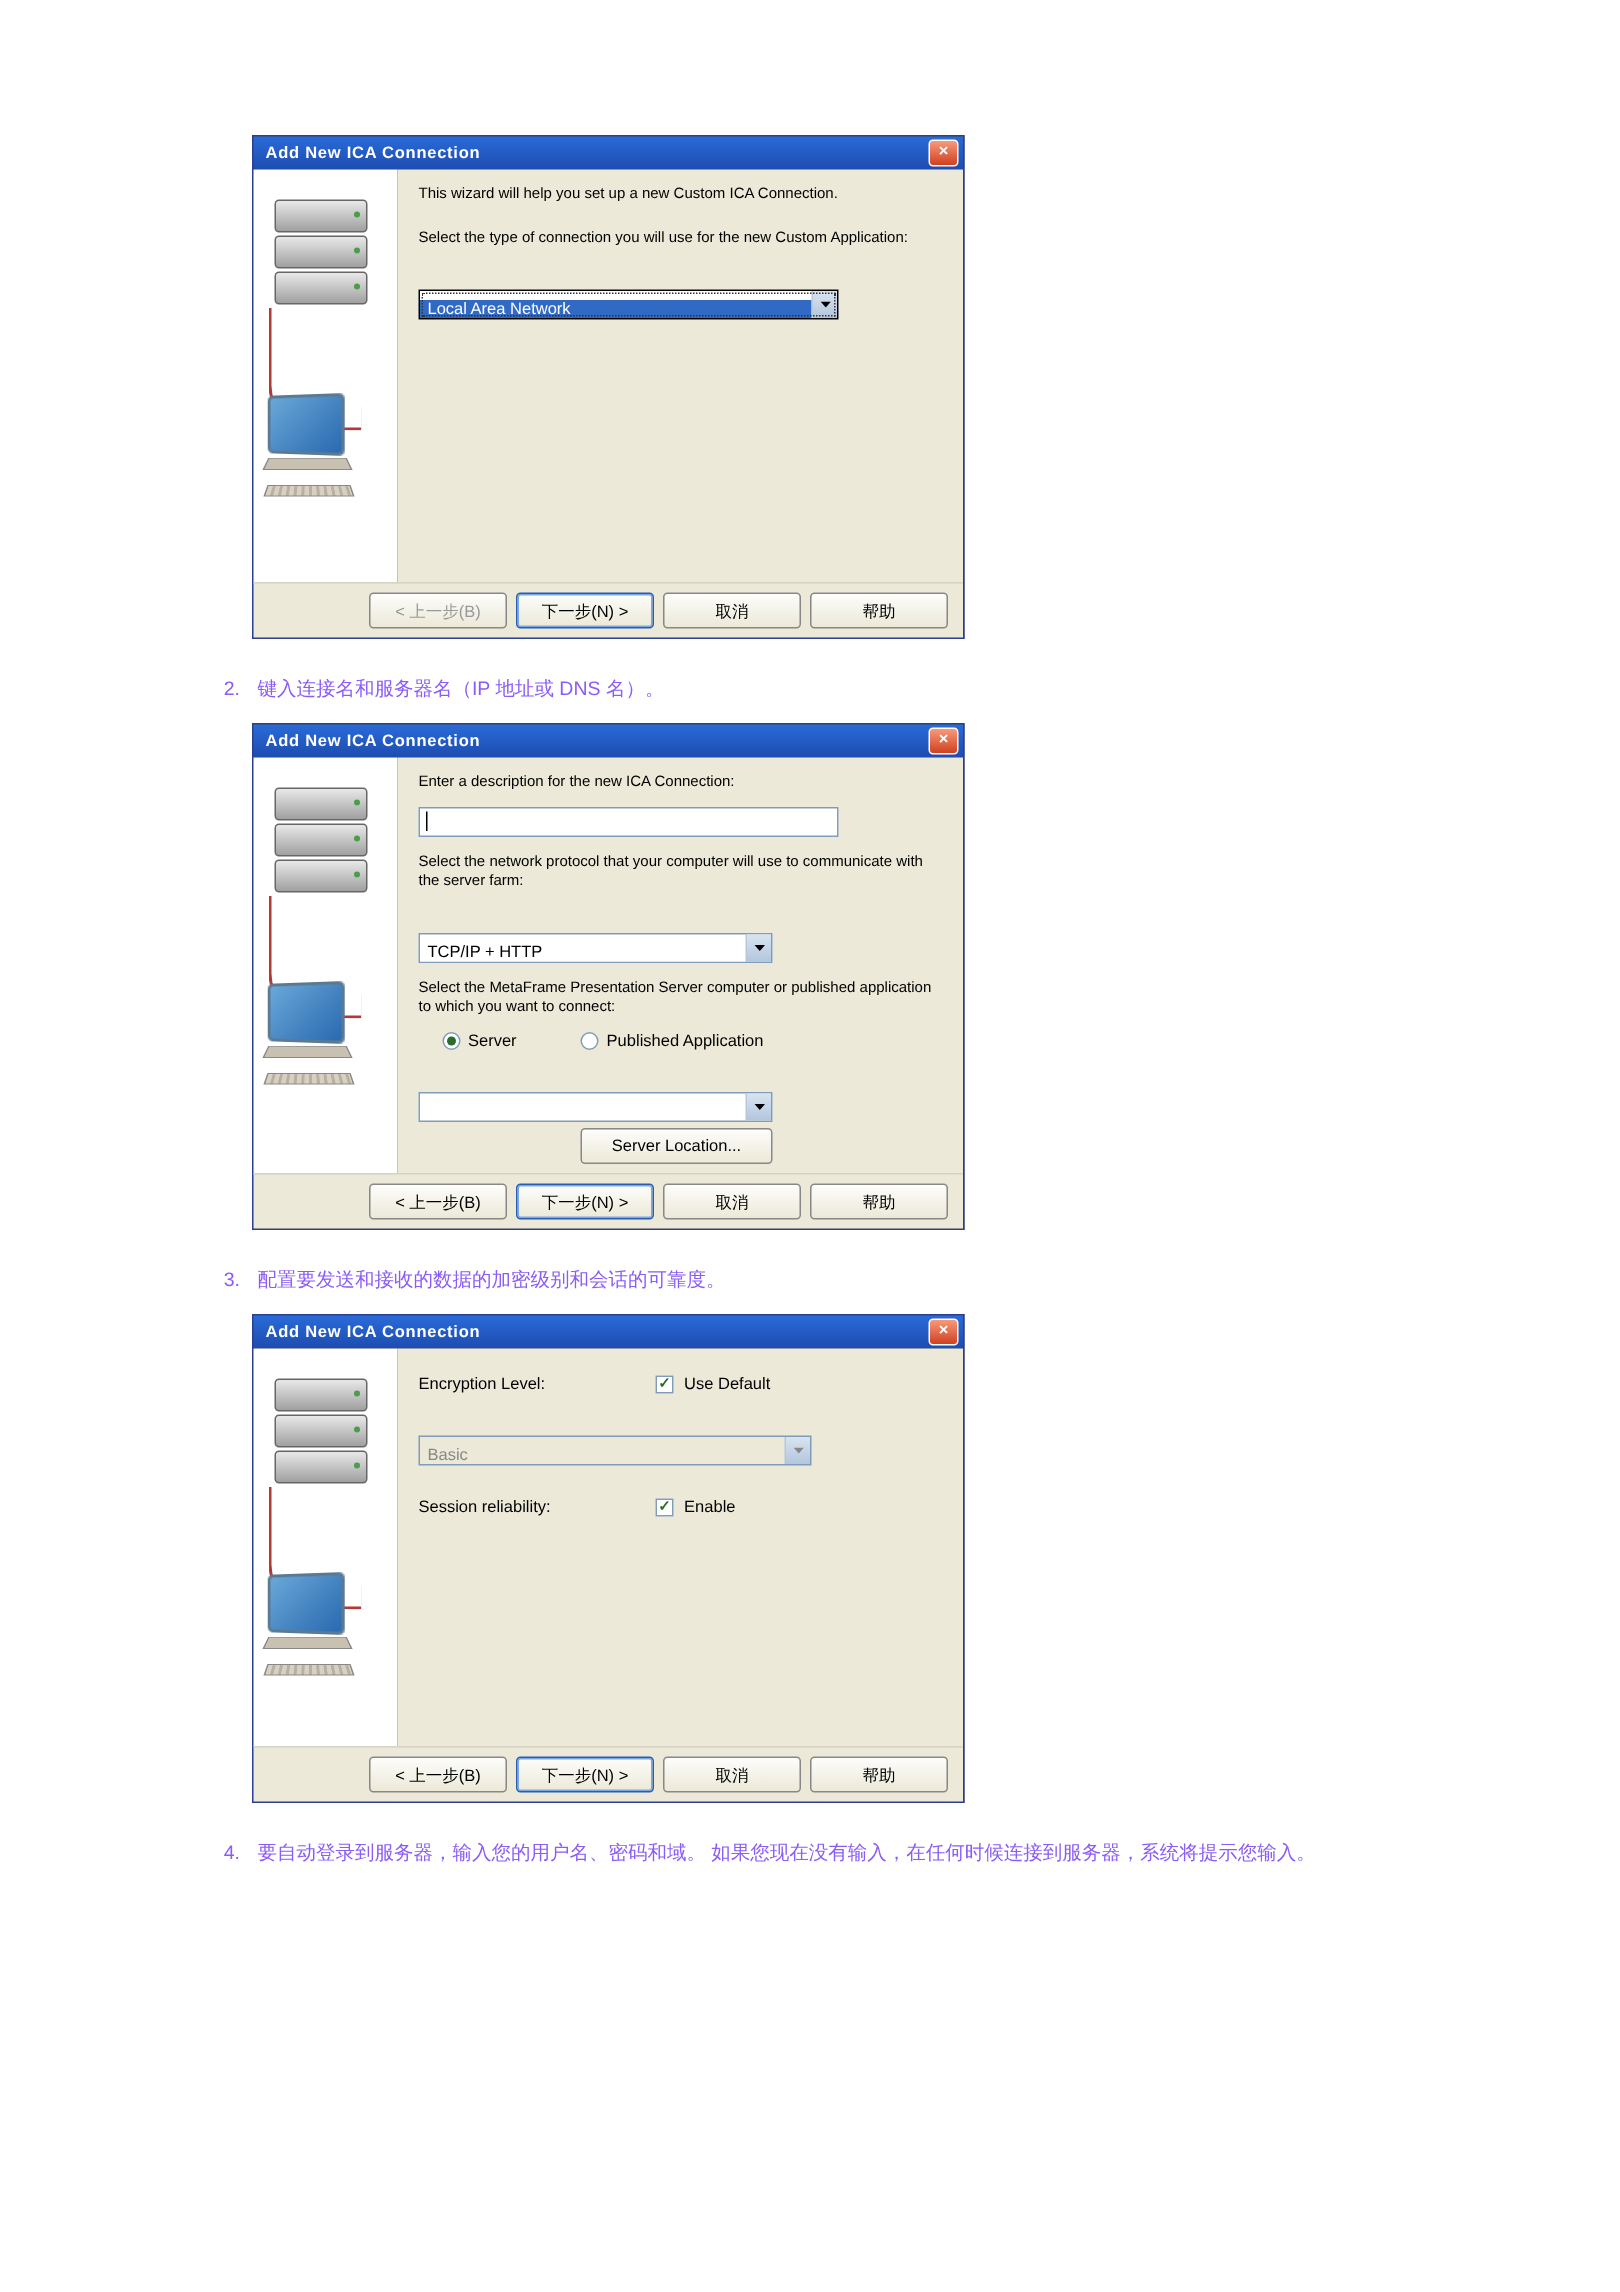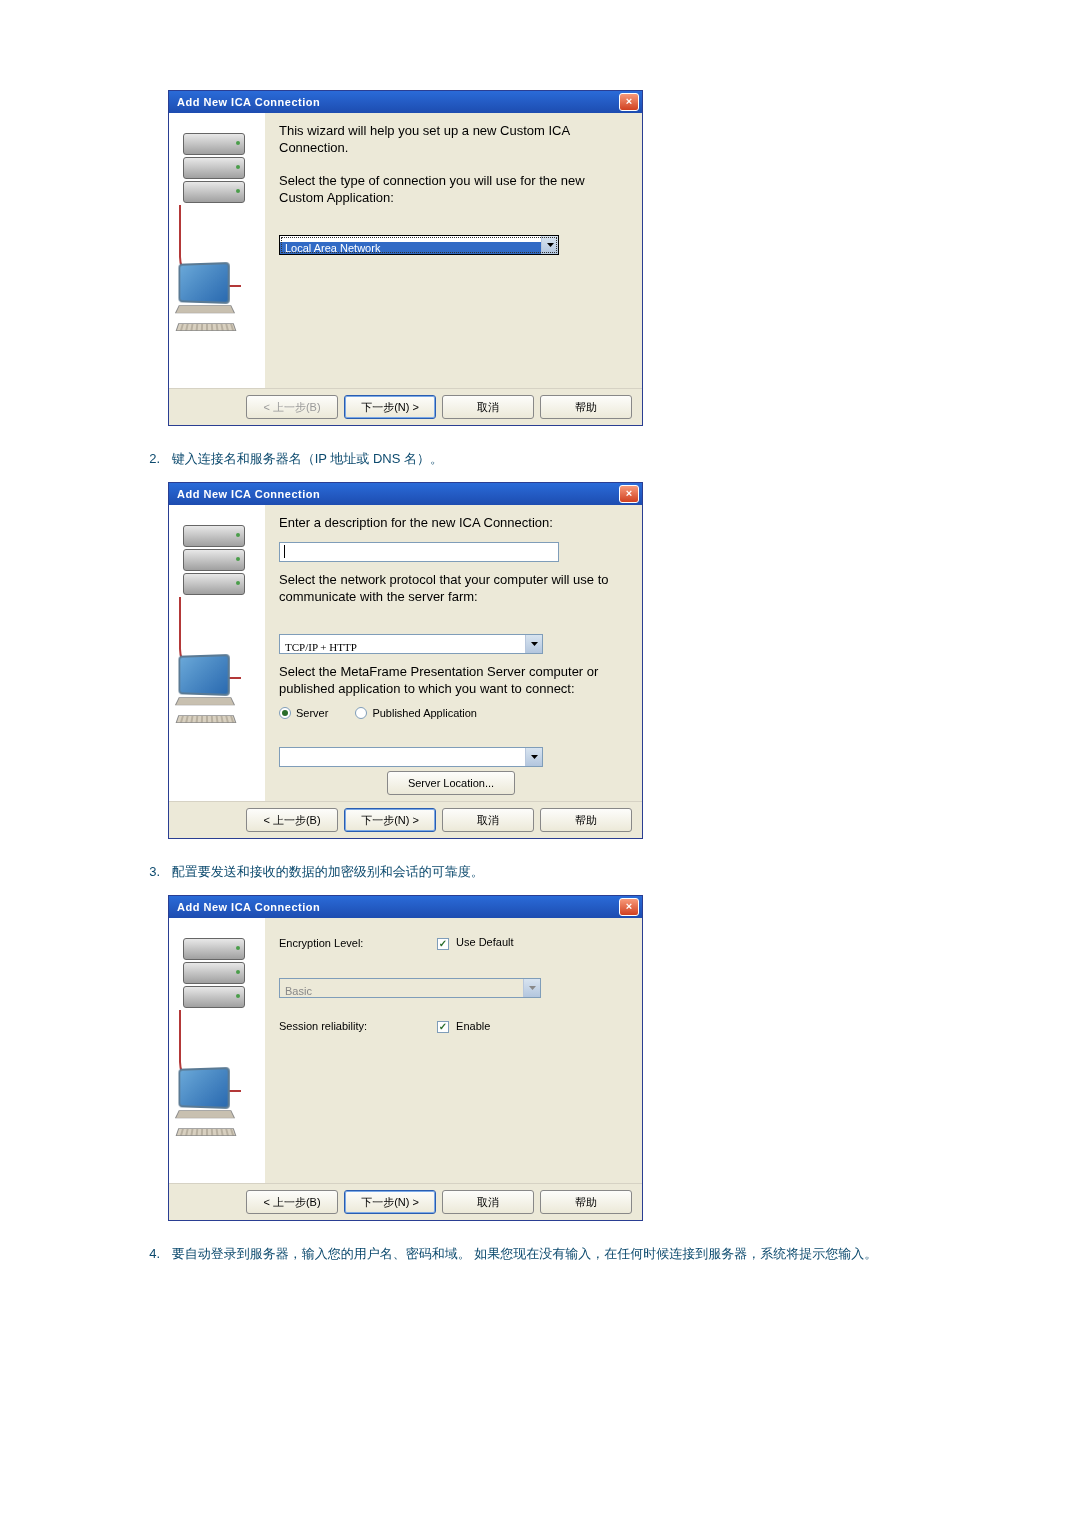--- a/index.html
+++ b/index.html
@@ -11,21 +11,21 @@
   color: #333;
 }
 .page {
   width: 1080px;
   min-height: 1528px;
   padding: 90px 140px 60px 140px;
   box-sizing: border-box;
 }
 .step-line {
   font-size: 13px;
-  color: #0c4a6e;
+  color: #8b5cf6;
   margin: 24px 0 14px 0;
 }
 .step-num {
   display: inline-block;
   width: 20px;
   text-align: right;
   margin-right: 8px;
 }
 
 .dlg {
@@ -113,21 +113,21 @@
   color: #999;
   cursor: default;
 }
 .win-btn.default {
   border: 1px solid #2a5db0;
   box-shadow: 0 0 0 1px #7aa8e6 inset;
 }
 
 .text-block {
   margin-bottom: 10px;
-  font-size: 13px;
+  font-size: 10px;
   line-height: 1.3;
 }
 
 .select {
   width: 280px;
   height: 20px;
   border: 1px solid #7f9db9;
   background: #fff;
   display: flex;
   align-items: flex-end;
@@ -176,22 +176,22 @@
   display: inline-block;
   width: 1px;
   height: 13px;
   background: #000;
   vertical-align: middle;
 }
 
 .radio-row {
   display: flex;
   align-items: center;
-  gap: 27px;
-  margin: 6px 0 4px 0;
+  gap: 43px;
+  margin: 6px 0 4px 16px;
 }
 .radio-item {
   display: flex;
   align-items: center;
   gap: 5px;
   font-size: 11px;
 }
 .radio {
   width: 12px;
   height: 12px;
@@ -204,21 +204,21 @@
   box-sizing: border-box;
 }
 .radio.checked::after {
   content: "";
   width: 6px;
   height: 6px;
   background: #2a6d2a;
   border-radius: 50%;
 }
 
-.select-narrow { width: 264px; font-family: Liberation Serif, serif; }
+.select-narrow { width: 236px; }
 .select-narrow2 { width: 166px; }
 
 .row-encrypt {
   display: flex;
   align-items: center;
   gap: 48px;
   margin: 8px 0 4px 0;
 }
 .row-label {
   font-size: 11px;

